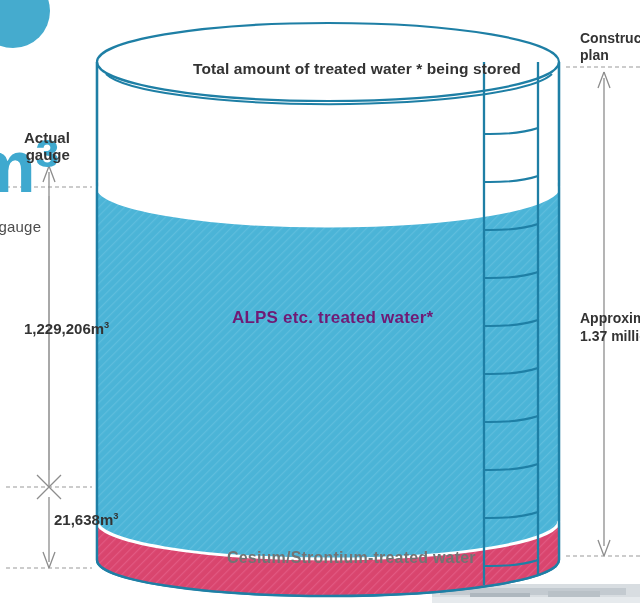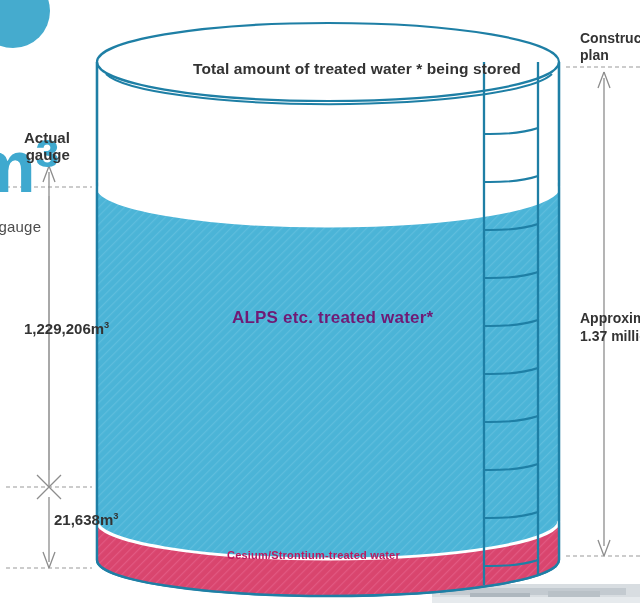--- a/index.html
+++ b/index.html
@@ -55,21 +55,21 @@
 
   #title-total{
     left:193px;top:60px;font-size:15.5px;color:#333;letter-spacing:.1px;text-align:center;
   }
   #alps-label{
     left:232px;top:308px;font-size:17px;color:#701a75;
     letter-spacing:.2px;
     text-align:right;
   }
   #cs-sr-label{
-    left:227px;top:549px;font-size:11px;color:#be185d;
+    left:227px;top:549px;font-size:16px;color:#737373;
     letter-spacing:.2px;
   }
   sup.m3{font-size:.62em;vertical-align:super;}
 </style>
 </head>
 <body>
 
 <div class="stage">
 
   <svg class="tank" viewBox="0 0 640 603">

